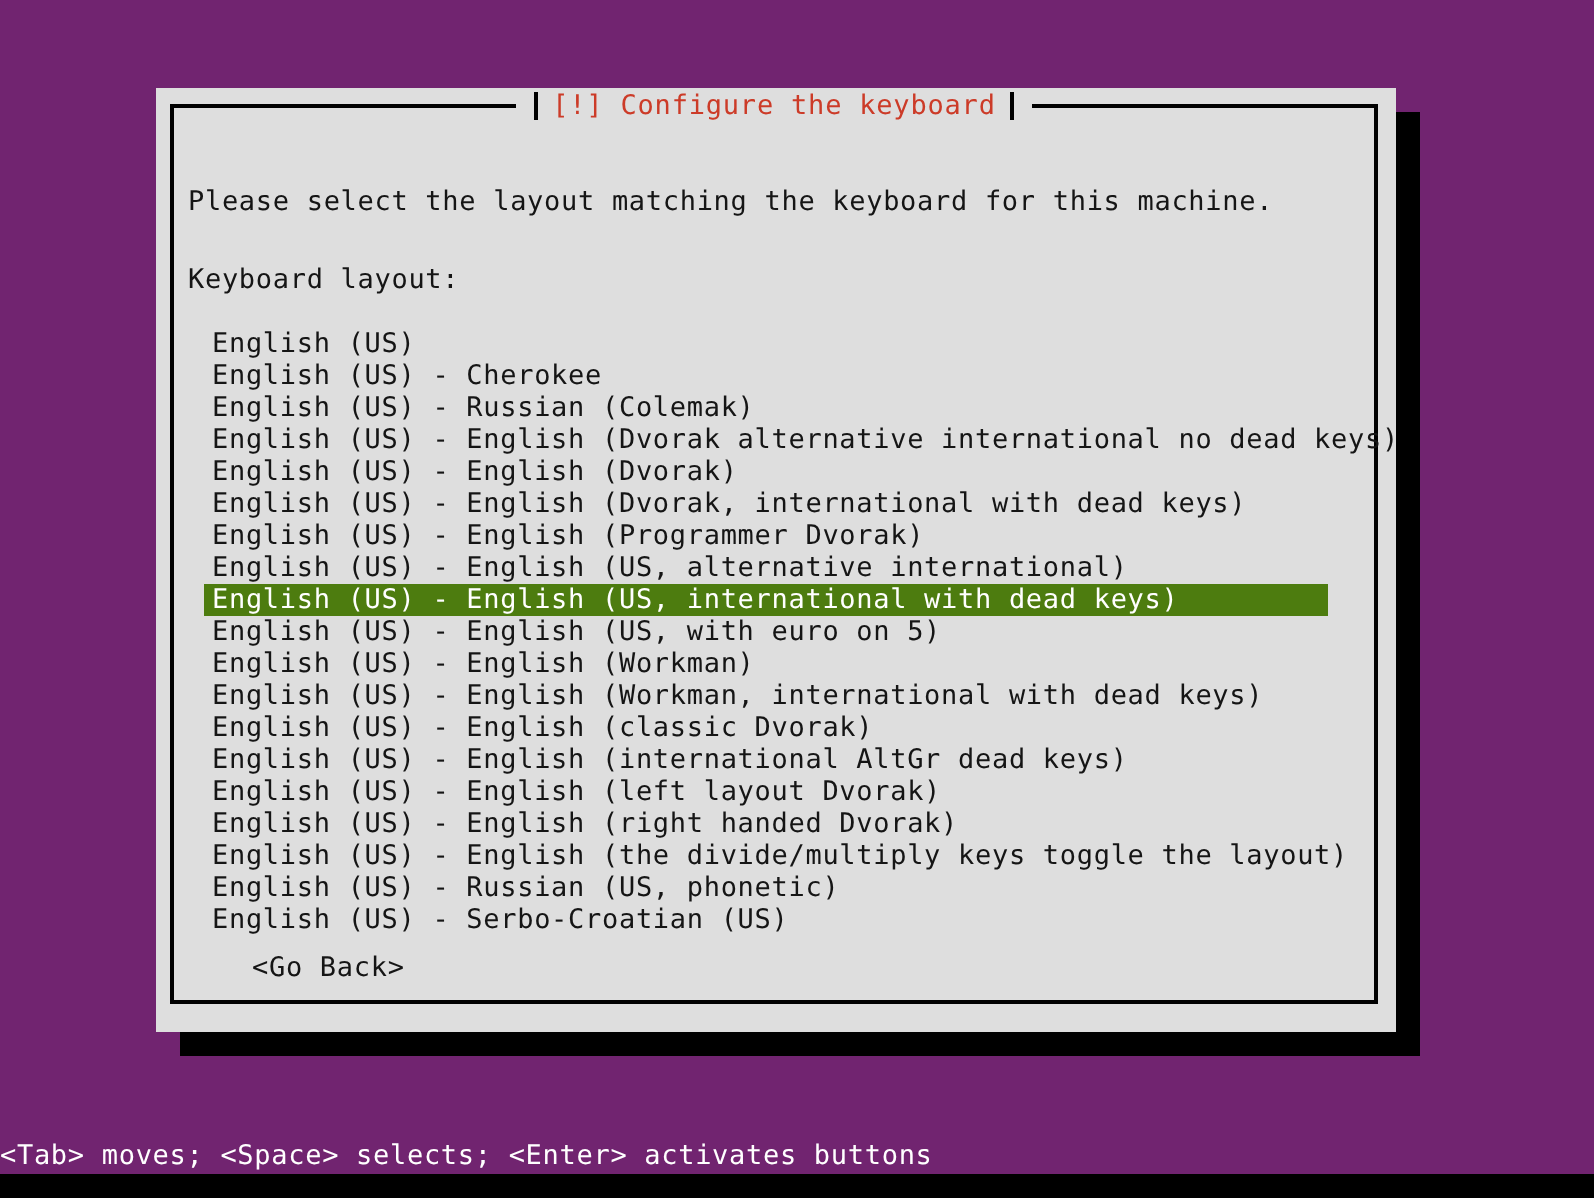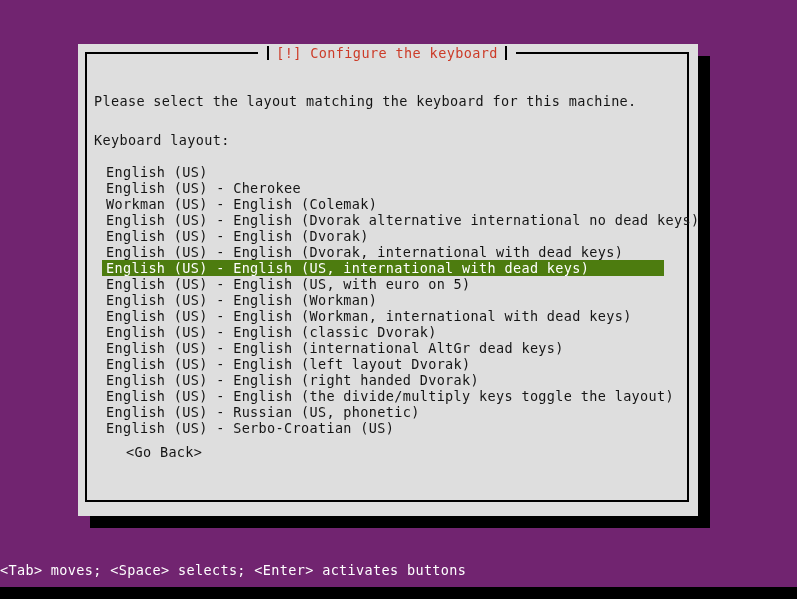--- a/index.html
+++ b/index.html
@@ -143,21 +143,21 @@
     line-height: 16px;
     font-size: 13.5px;
     color: #151515;
     display: inline-block;
   }
 
   
   #status-bar {
     position: absolute;
     left: 0;
-    bottom: 20px;
+    bottom: 12px;
     width: 797px;
     height: 18px;
     line-height: 18px;
     color: #ffffff;
     font-size: 13.5px;
     letter-spacing: 0.35px;
     white-space: pre;
     background: #712470;
   }
   #bottom-strip {
@@ -190,24 +190,26 @@
 
     <div id="dialog-body">
 
       <div id="prompt-text">Please select the layout matching the keyboard for this machine.</div>
 
       <div id="layout-label">Keyboard layout:</div>
 
       <ul id="layout-list">
           <li>English (US)</li>
           <li>English (US) - Cherokee</li>
-          <li>Workman (US) - English (Colemak)</li>
+          <li>English (US) - Russian (Colemak)</li>
           <li>English (US) - English (Dvorak alternative international no dead keys)</li>
           <li>English (US) - English (Dvorak)</li>
           <li>English (US) - English (Dvorak, international with dead keys)</li>
+          <li>English (US) - English (Programmer Dvorak)</li>
+          <li>English (US) - English (US, alternative international)</li>
           <li class="selected">English (US) - English (US, international with dead keys)</li>
           <li>English (US) - English (US, with euro on 5)</li>
           <li>English (US) - English (Workman)</li>
           <li>English (US) - English (Workman, international with dead keys)</li>
           <li>English (US) - English (classic Dvorak)</li>
           <li>English (US) - English (international AltGr dead keys)</li>
           <li>English (US) - English (left layout Dvorak)</li>
           <li>English (US) - English (right handed Dvorak)</li>
           <li>English (US) - English (the divide/multiply keys toggle the layout)</li>
           <li>English (US) - Russian (US, phonetic)</li>

